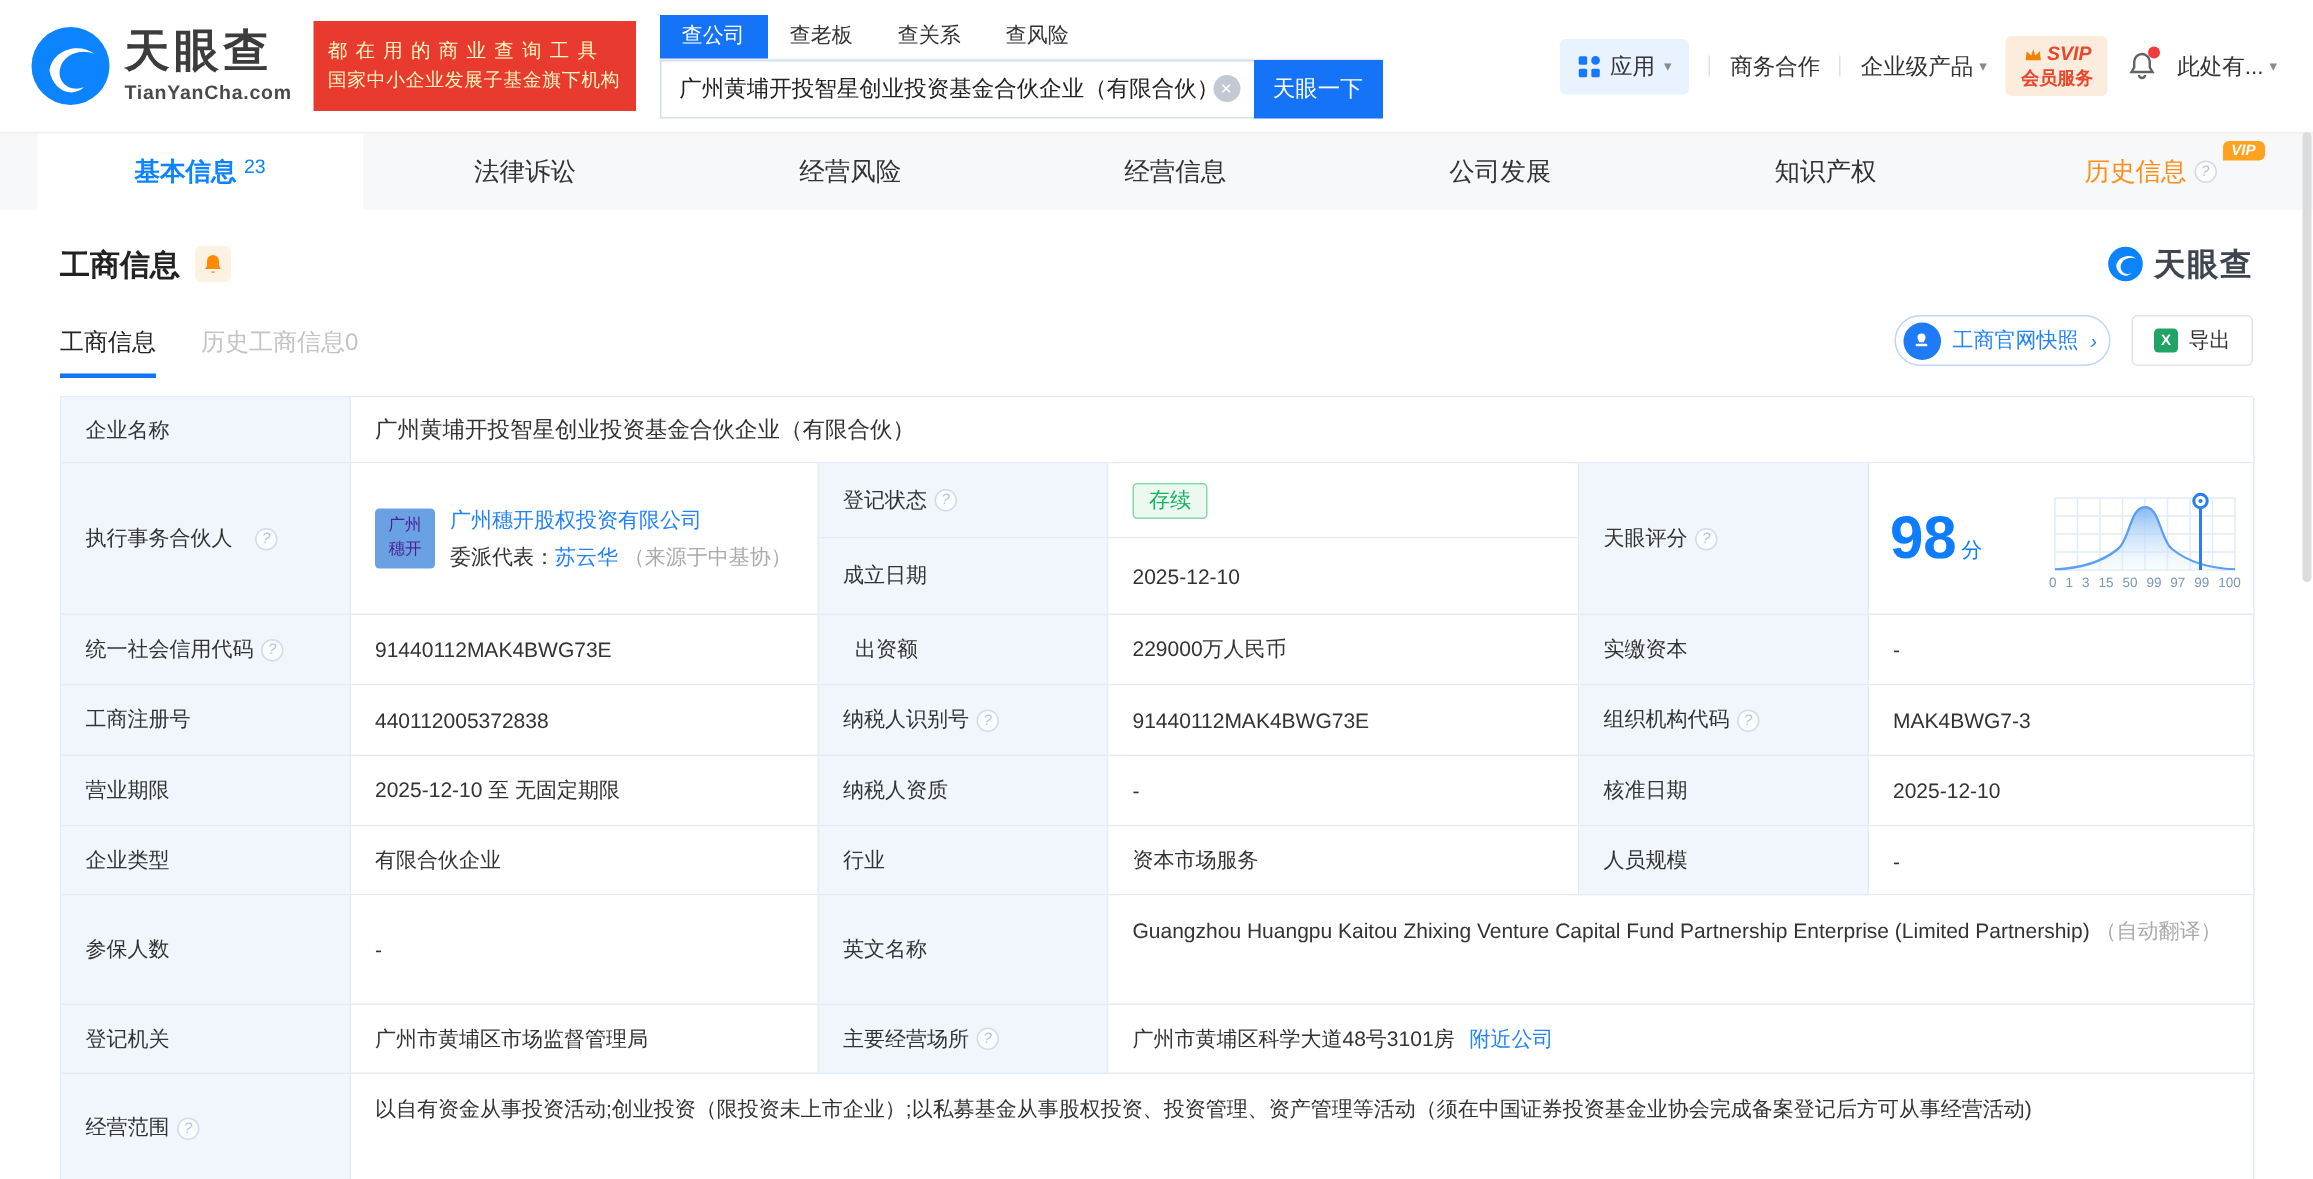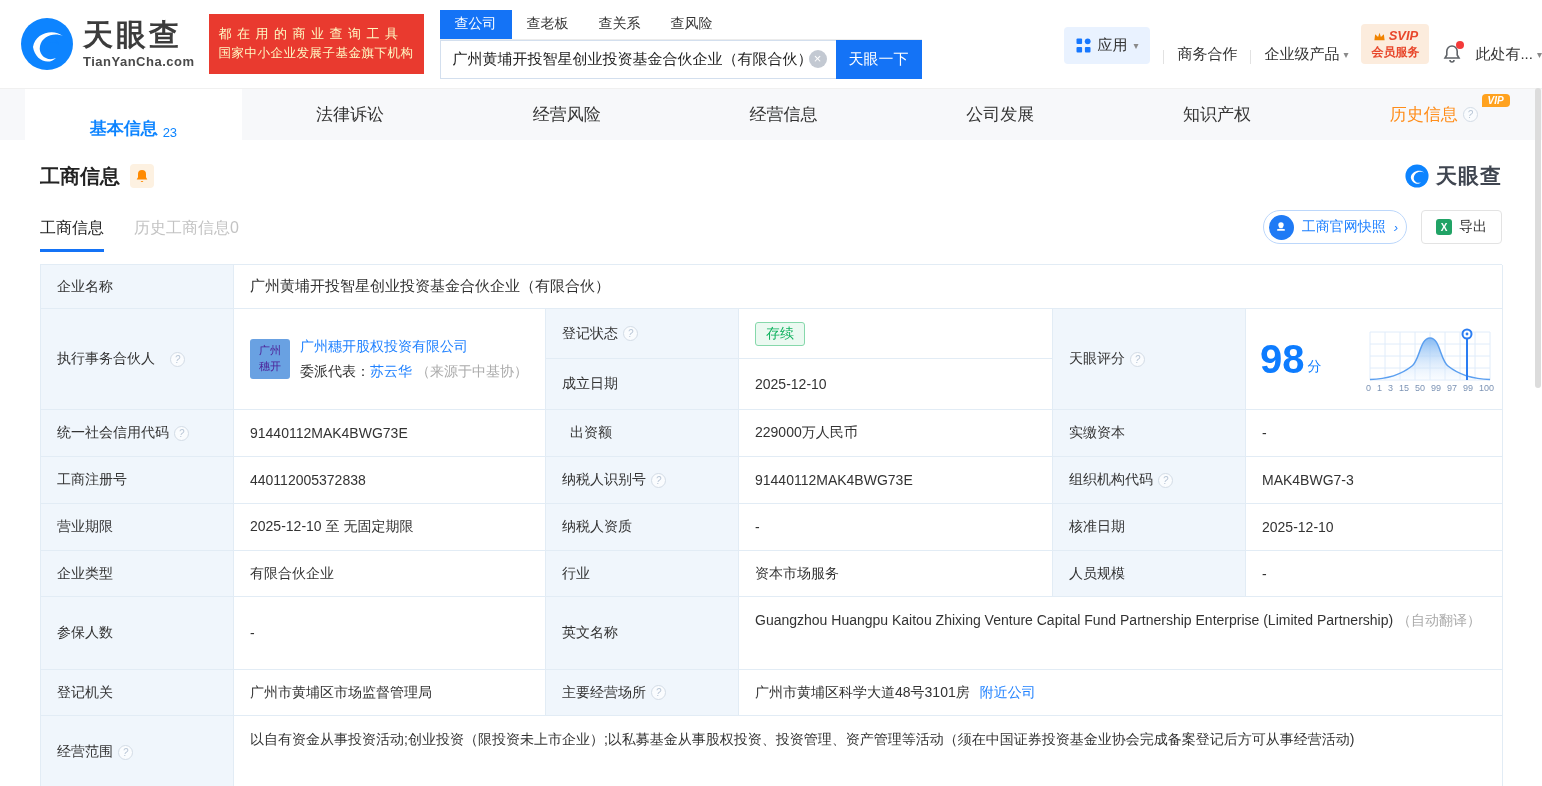--- a/index.html
+++ b/index.html
@@ -20,34 +20,34 @@
   .sl2 { font-size:12.5px; letter-spacing:.5px; white-space:nowrap; }
   .searchblock { margin-left:16px; width:482px; }
   .search-tabs { display:flex; align-items:flex-end; border-bottom:1px solid #ececec; }
   .stab { padding:5px 15px 6px; font-size:14px; color:#333; cursor:pointer; }
   .stab.active { background:#1473f6; color:#fff; }
   .search-row { display:flex; }
   .search-input-wrap { position:relative; flex:1; height:39px; border:1px solid #d3dfee; border-right:none; display:flex; align-items:center; background:#fff; }
   .search-input-wrap input { border:none; outline:none; width:100%; font-size:15px; padding:0 32px 0 12px; color:#222; background:transparent; font-family:inherit; }
   .clear { position:absolute; right:9px; width:18px; height:18px; border-radius:50%; background:#c3c9d2; color:#fff; font-size:13px; line-height:18px; text-align:center; cursor:pointer; }
   .search-btn { width:86px; height:39px; background:#1473f6; color:#fff; border:none; font-size:15px; cursor:pointer; font-family:inherit; }
-  .hright { margin-left:auto; display:flex; align-items:flex-end; gap:13px; font-size:15px; color:#333; }
+  .hright { margin-left:auto; display:flex; align-items:center; gap:13px; padding-right:24px; font-size:15px; color:#333; }
   .apps { display:flex; align-items:center; gap:6px; background:#e9f2ff; padding:9px 12px; border-radius:4px; cursor:pointer; }
   .caret { font-size:10px; color:#8a8a8a; }
   .vdiv { width:1px; height:14px; background:#e2e2e2; }
   .hlink { cursor:pointer; display:flex; align-items:center; gap:4px; white-space:nowrap; }
   .svip { background:#fcecdd; border-radius:4px; padding:4px 10px; text-align:center; cursor:pointer; line-height:1.25; }
   .svip-top { display:flex; align-items:center; justify-content:center; gap:3px; font-size:13px; font-weight:bold; font-style:italic; color:#e8472b; }
   .svip-bot { font-size:12px; color:#e8472b; font-weight:bold; }
   .bellwrap { position:relative; cursor:pointer; display:flex; }
   .dot { position:absolute; top:-3px; right:-2px; width:8px; height:8px; background:#f43a3a; border-radius:50%; }
   
   .navtabs { height:52px; background:#f7f8fa; display:flex; padding-left:25px; border-top:1px solid #f0f0f0; }
   .ntab { flex:1; display:flex; align-items:center; justify-content:center; gap:5px; font-size:17px; color:#333; cursor:pointer; position:relative; }
-  .ntab.active { background:#fff; color:#0d84ff; font-weight:bold;align-items:flex-end; }
+  .ntab.active { background:#fff; color:#0d84ff; font-weight:bold; }
   .ncount { font-size:13px; color:#0d84ff; font-weight:normal; margin-top:-8px; }
   .ntab .orange { color:#ff8d1a; }
   .vipbadge { position:absolute; top:5px; right:calc(50% - 76px); background:#ffa21f; color:#fff; font-size:10px; font-weight:bold; font-style:italic; padding:1px 6px; border-radius:4px 4px 4px 0; }
   .q { display:inline-block; width:15px; height:15px; border:1px solid #d3dce6; border-radius:50%; color:#b9c6d6; font-size:10px; line-height:14px; text-align:center; background:#fafcfe; flex:none; cursor:pointer; }
   
   .content { padding:0 40px; }
   .sec-head { display:flex; align-items:center; margin-top:22px; }
   .sec-head h2 { font-size:20px; margin:0; font-weight:bold; color:#222; }
   .bellchip { width:24px; height:24px; background:#fdf1e1; border-radius:4px; display:flex; align-items:center; justify-content:center; margin-left:10px; cursor:pointer; }
   .watermark { margin-left:auto; display:flex; align-items:center; gap:7px; }

